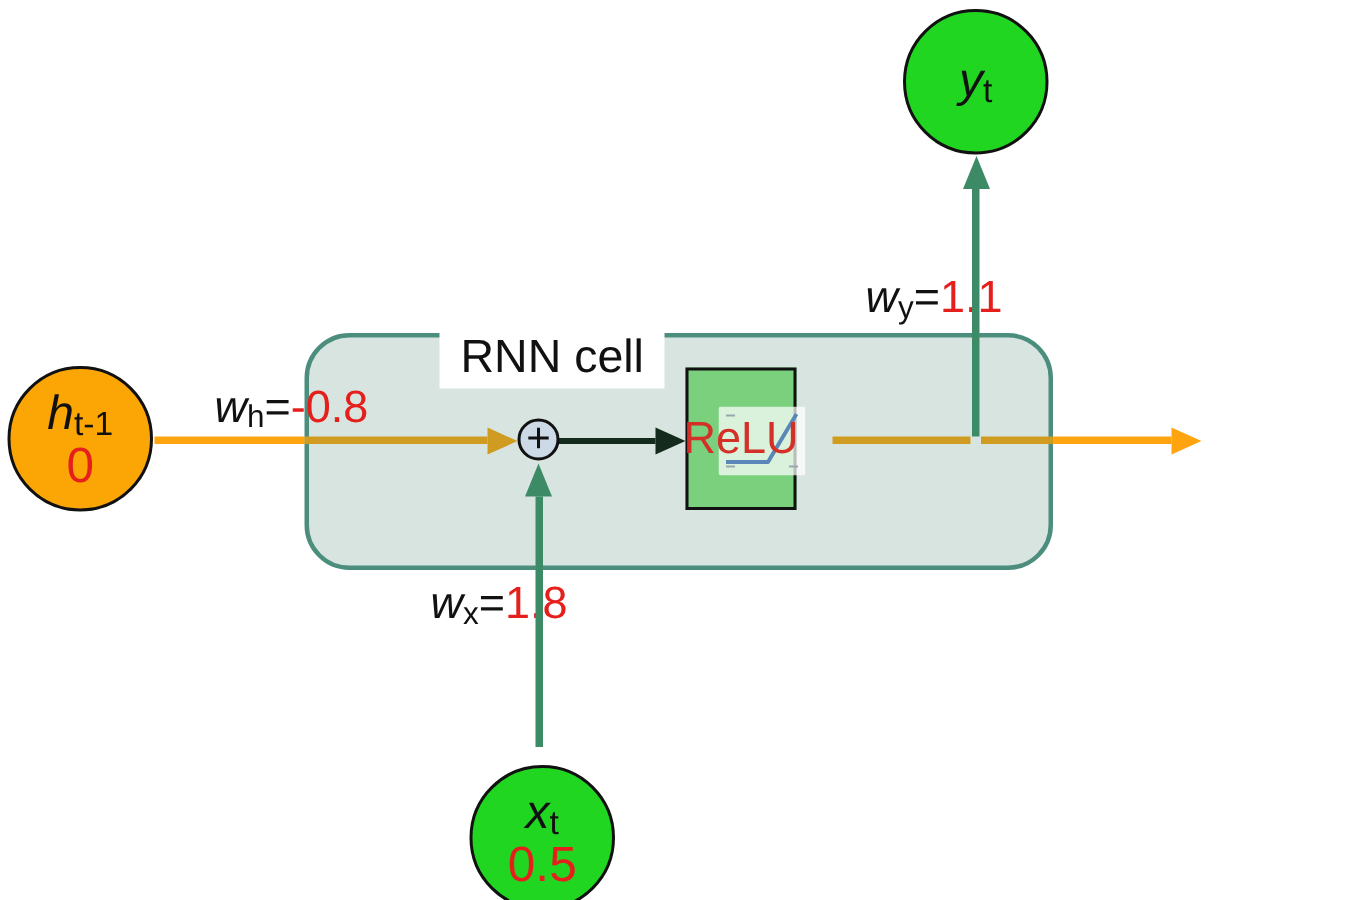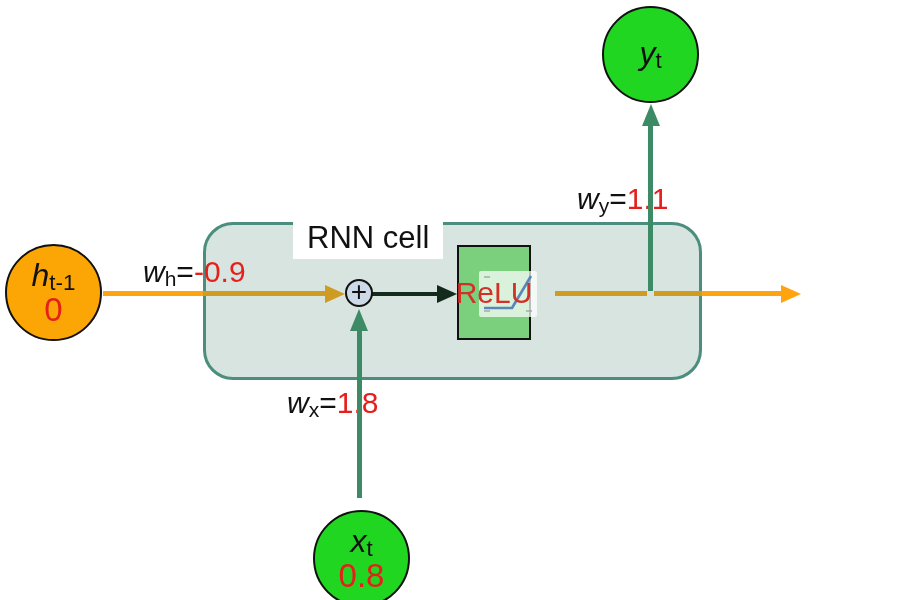--- a/index.html
+++ b/index.html
@@ -89,21 +89,21 @@
       <polyline points="5,37 33,37 52,5" fill="none" stroke="var(--relu-curve)" stroke-width="2.6" stroke-linejoin="round"></polyline>
     </svg>
     <div class="relu-label">ReLU</div>
   </div>
 
   <div class="plus-node">
     <span>+</span>
   </div>
 
   <div class="wlabel" style="left:143px;top:255px;">
-    <span class="var">w</span><span class="sub">h</span><span>=</span><span class="wvalue">-0.9</span>
+    <span class="var">w</span><span class="sub">h</span><span>=</span><span class="wvalue">-0.8</span>
   </div>
   <div class="wlabel" style="left:287px;top:386px;">
     <span class="var">w</span><span class="sub">x</span><span>=</span><span class="wvalue">1.8</span>
   </div>
   <div class="wlabel" style="left:577px;top:182px;">
     <span class="var">w</span><span class="sub">y</span><span>=</span><span class="wvalue">1.1</span>
   </div>
 
   <div class="vline" style="left:357px;top:331px;height:167px;background:var(--green-arrow);"></div>
   <div class="arrow-up" style="left:350px;top:309px;border-bottom:22px solid var(--green-arrow);"></div>
@@ -115,21 +115,21 @@
     <div class="main">
       <span class="var">h</span><span class="sub">t-1</span>
     </div>
     <div class="value">0</div>
   </div>
 
   <div class="node green" style="left:313px;top:510px;">
     <div class="main">
       <span class="var">x</span><span class="sub">t</span>
     </div>
-    <div class="value">0.8</div>
+    <div class="value">0.5</div>
   </div>
 
   <div class="node green" style="left:602px;top:6px;">
     <div class="main">
       <span class="var">y</span><span class="sub">t</span>
     </div>
   </div>
 
 
 </div>

